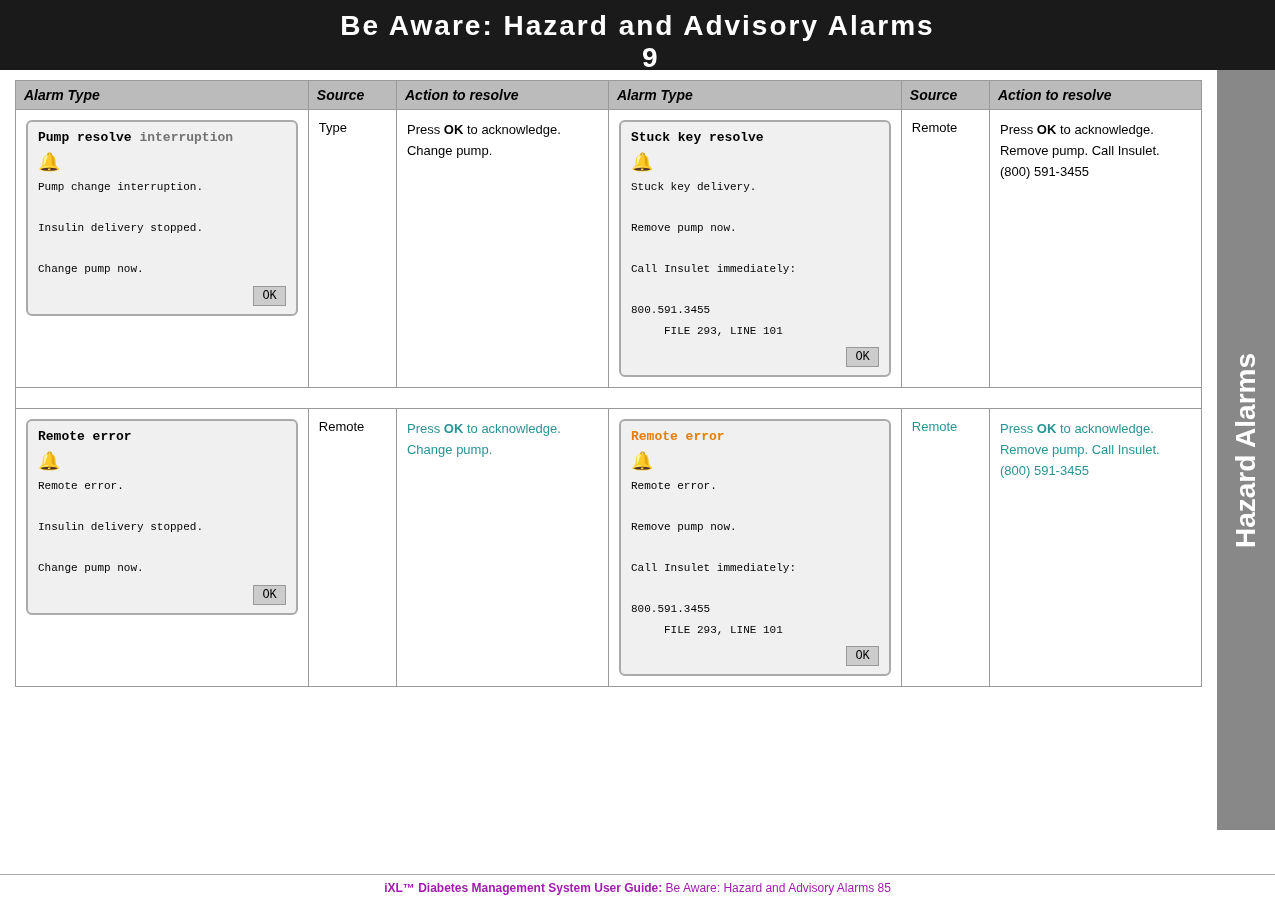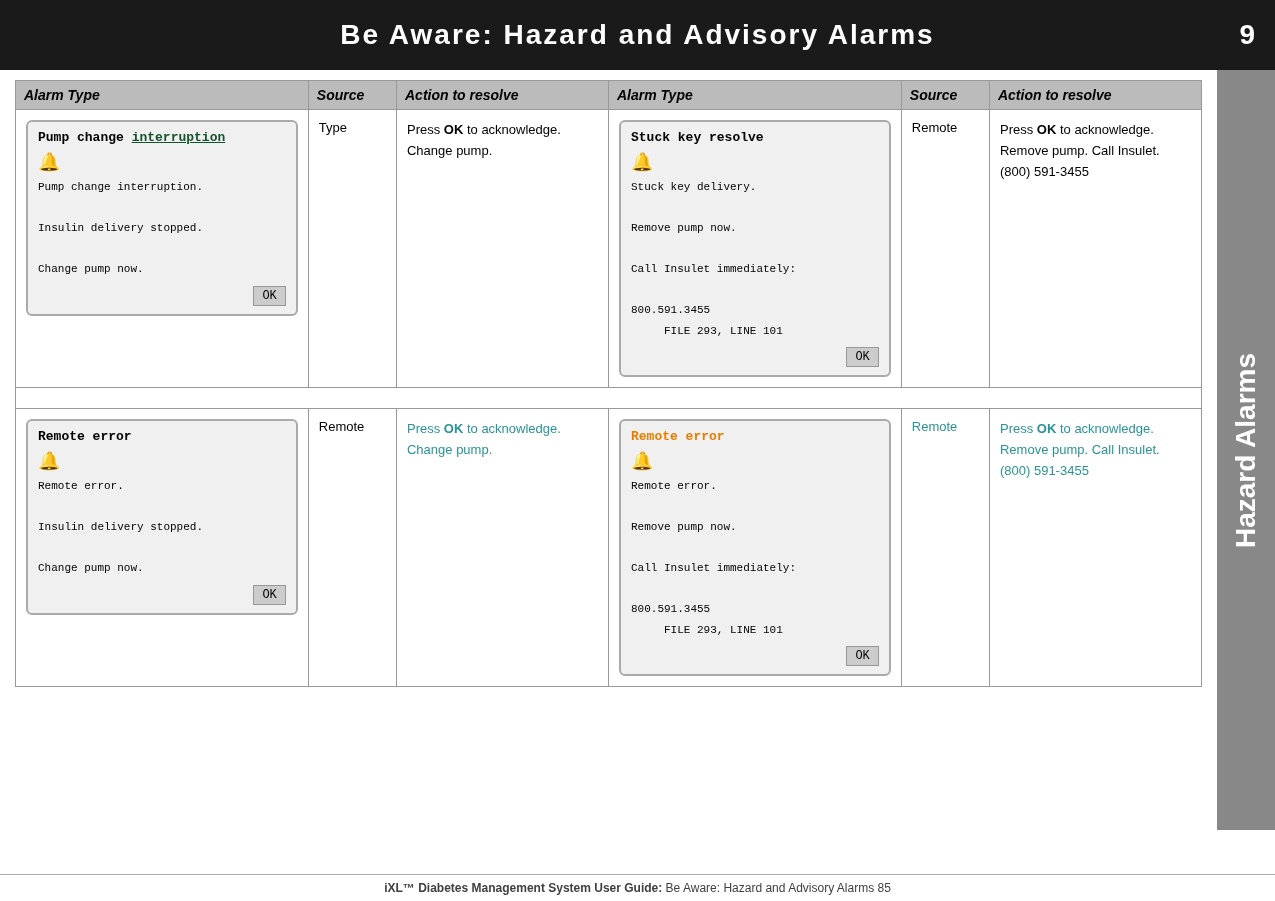--- a/index.html
+++ b/index.html
@@ -13,20 +13,21 @@
 
     
     .page-header {
       background: #1a1a1a;
       color: #fff;
       display: flex;
       align-items: center;
       justify-content: space-between;
       padding: 10px 20px;
       height: 70px;
+      flex-direction: column;
     }
     .header-title {
       font-size: 28px;
       font-weight: bold;
       letter-spacing: 2px;
       flex: 1;
       text-align: center;
     }
     .page-number {
       font-size: 28px;
@@ -164,21 +165,21 @@
     
     .page-footer {
       position: absolute;
       bottom: 0;
       left: 0;
       right: 0;
       border-top: 1px solid #aaa;
       padding: 6px 15px;
       font-size: 12px;
       text-align: center;
-      color: #404040;
+      color: #a21caf;
     }
     .footer-bold {
       font-weight: bold;
     }
 
     .col-alarm { width: 200px; }
     .col-source { width: 60px; }
     .col-action { width: 160px; }
 
     .alarm-header-row th { }
@@ -210,21 +211,21 @@
         <th class="col-action">Action to resolve</th>
       </tr>
     </thead>
     <tbody>
 
       <tr>
 
         <td>
           <div class="device-screen">
             <div class="alarm-label">
-              <span>Pump change </span><span style="color:#14532d;text-decoration:underline;">interruption</span>
+              <span>Pump resolve </span><span style="color:#737373;">interruption</span>
             </div>
             <span class="alarm-icon">🔔</span>
             <div class="alarm-text">Pump change interruption.</div>
             <div class="alarm-text">&nbsp;</div>
             <div class="alarm-text">Insulin delivery stopped.</div>
             <div class="alarm-text">&nbsp;</div>
             <div class="alarm-text">Change pump now.</div>
             <span class="ok-btn">OK</span>
           </div>
         </td>

